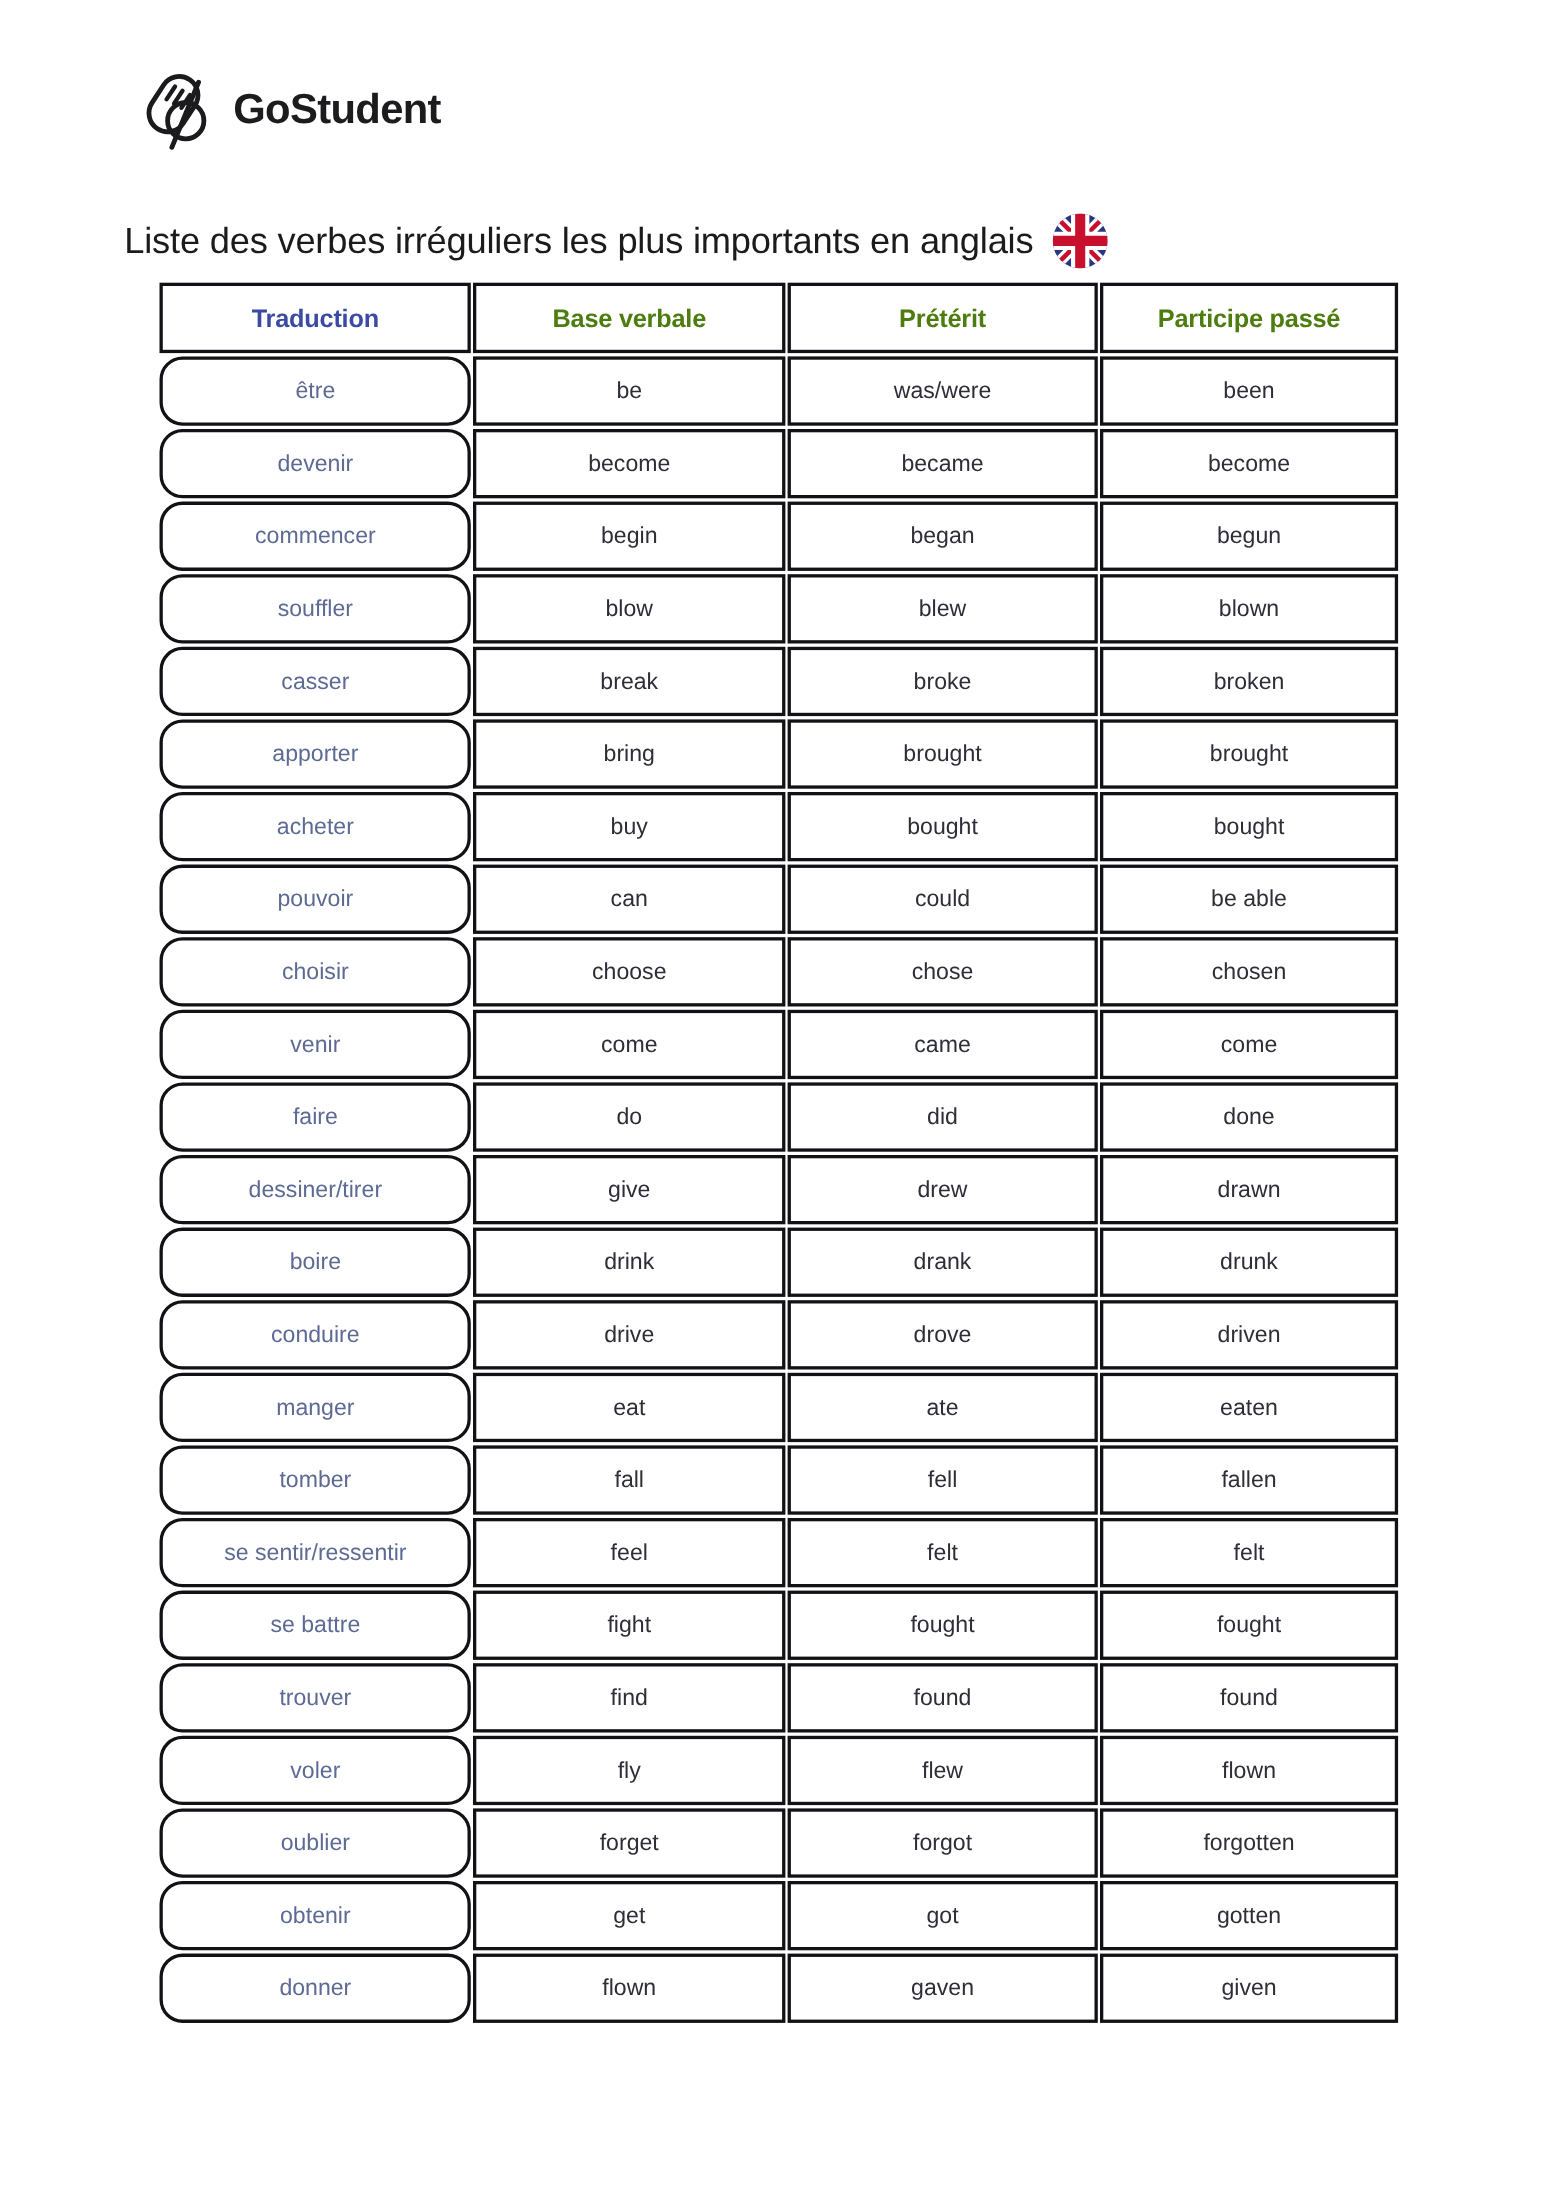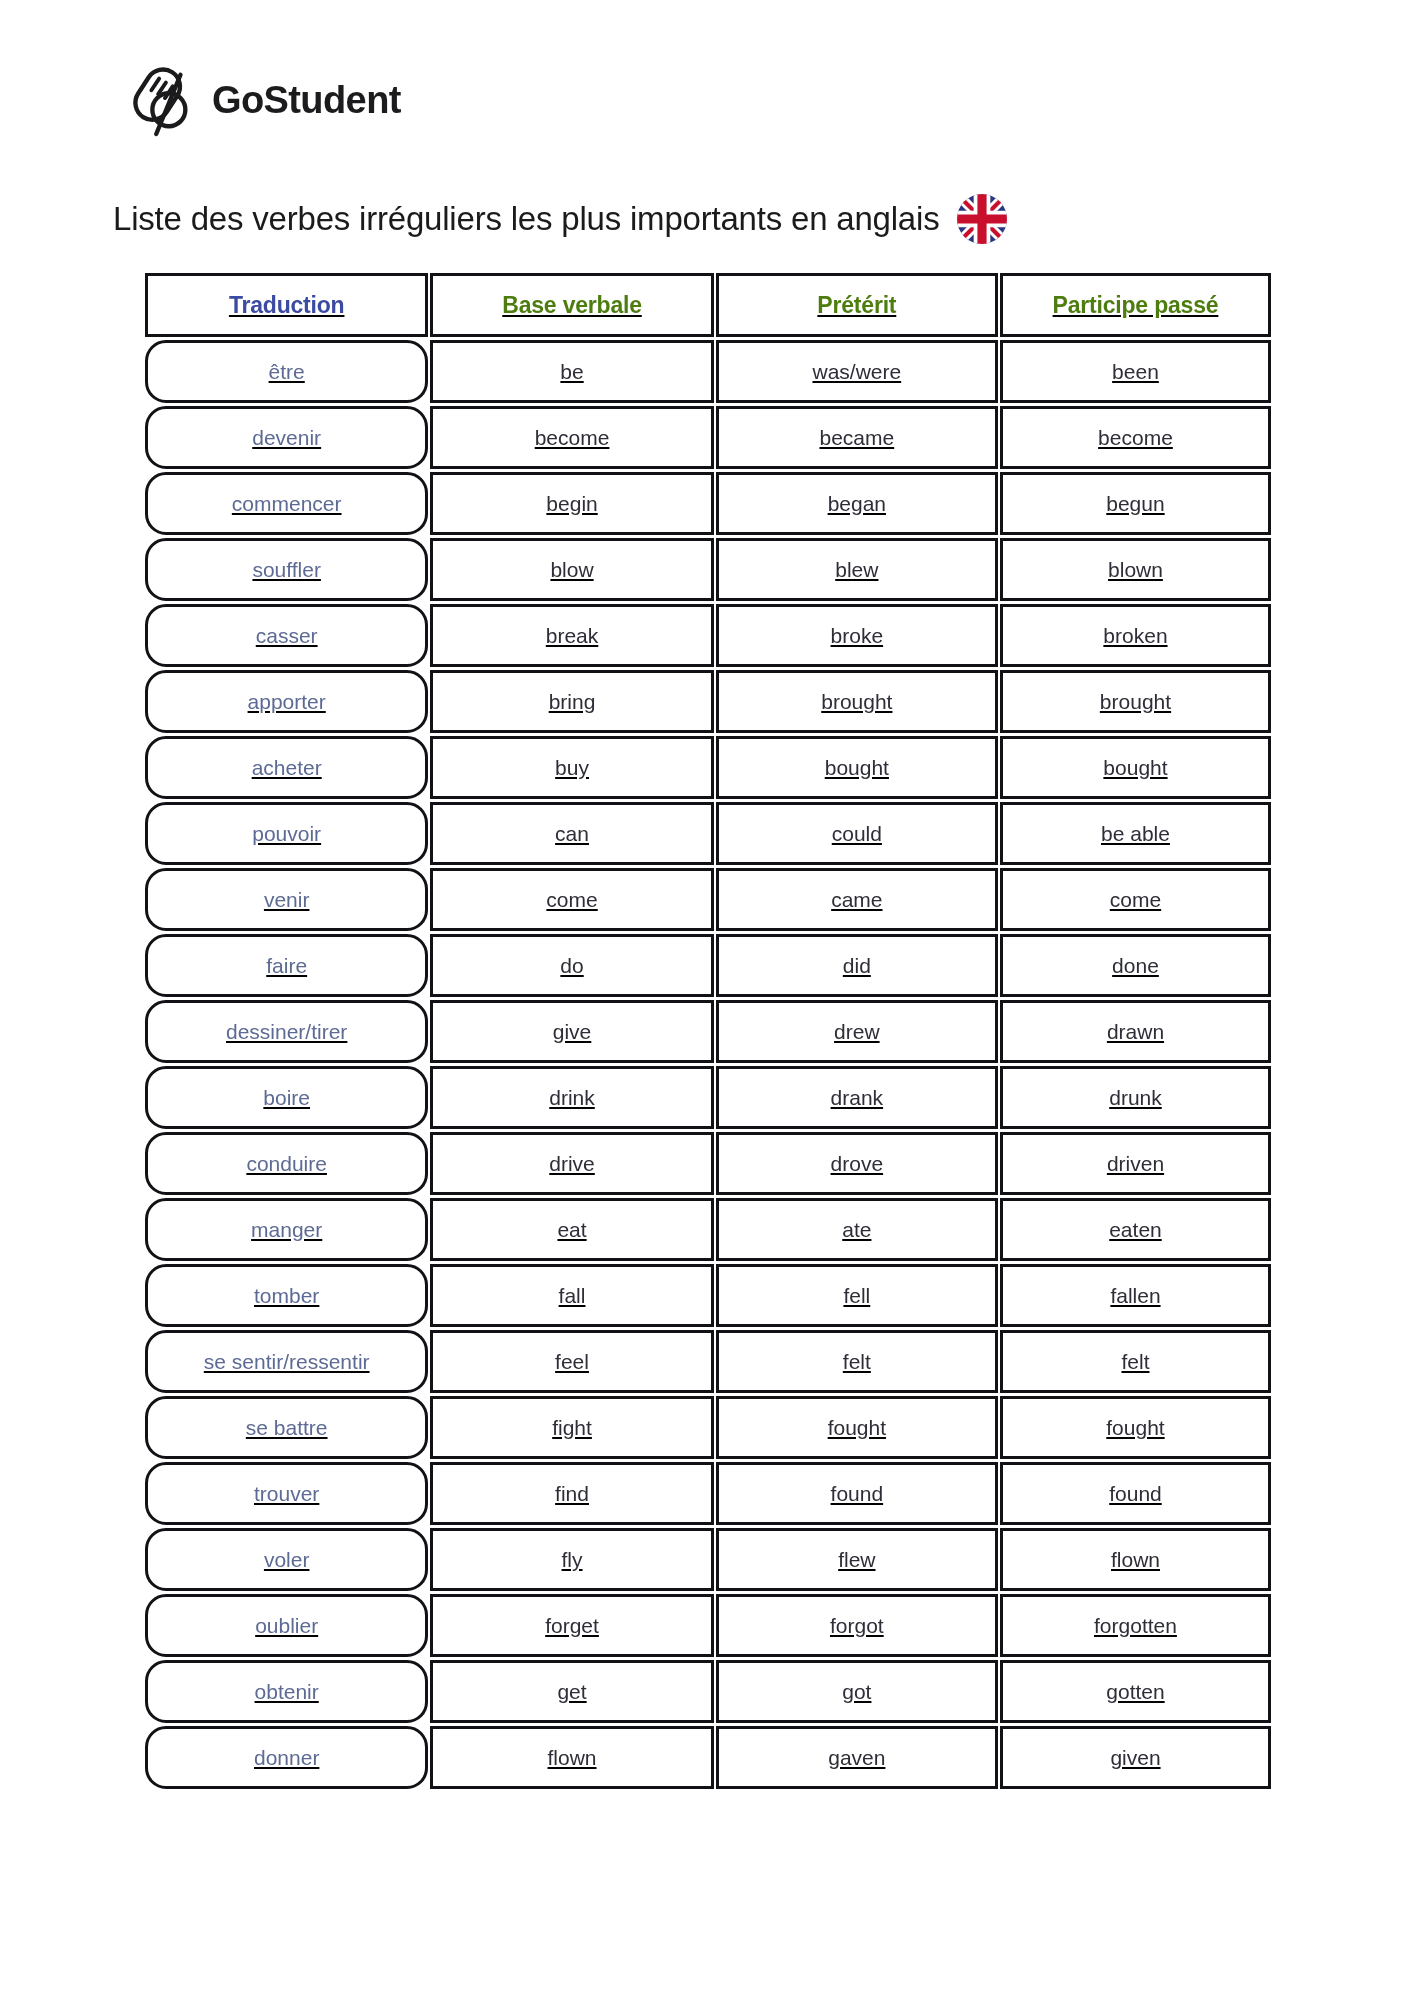--- a/index.html
+++ b/index.html
@@ -10,22 +10,22 @@
   .logo-row{position:absolute;left:131px;top:62px;display:flex;align-items:center;gap:15px;}
   .logo-icon svg{display:block;}
   .logo-text{font-size:38px;font-weight:600;color:#1c1c1e;letter-spacing:-0.6px;}
 
   
   .title-row{position:absolute;left:113px;top:194px;display:flex;align-items:center;gap:18px;}
   .page-title{margin:0;font-size:33px;font-weight:400;color:#1b1b1d;letter-spacing:-0.2px;white-space:nowrap;}
   .flag svg{display:block;}
 
   
-  table.verbs{position:absolute;left:143px;top:270px;width:1130px;table-layout:fixed;
-    border-collapse:separate;border-spacing:2px 3px;text-decoration:underline;}
+  table.verbs{position:absolute;left:143px;top:254px;width:1130px;table-layout:fixed;
+    border-collapse:separate;border-spacing:2px 3px;}
   th,td{border:3px solid #121216;text-align:center;vertical-align:middle;background:#ffffff;
     overflow:hidden;padding:0 4px;}
   th{height:58px;font-size:23px;font-weight:700;color:#4d7c0f;letter-spacing:-0.2px;}
   th.trad{color:#3b4aa3;}
   td{height:57px;font-size:21px;font-weight:400;color:#2e2e38;}
   td.trad{color:#5d6a94;border-radius:21px;}
 </style>
 </head>
 <body>
 
@@ -127,20 +127,26 @@
           <td>bought</td>
           <td>bought</td>
         </tr>
         <tr>
           <td class="trad">pouvoir</td>
           <td>can</td>
           <td>could</td>
           <td>be able</td>
         </tr>
         <tr>
+          <td class="trad">choisir</td>
+          <td>choose</td>
+          <td>chose</td>
+          <td>chosen</td>
+        </tr>
+        <tr>
           <td class="trad">venir</td>
           <td>come</td>
           <td>came</td>
           <td>come</td>
         </tr>
         <tr>
           <td class="trad">faire</td>
           <td>do</td>
           <td>did</td>
           <td>done</td>

